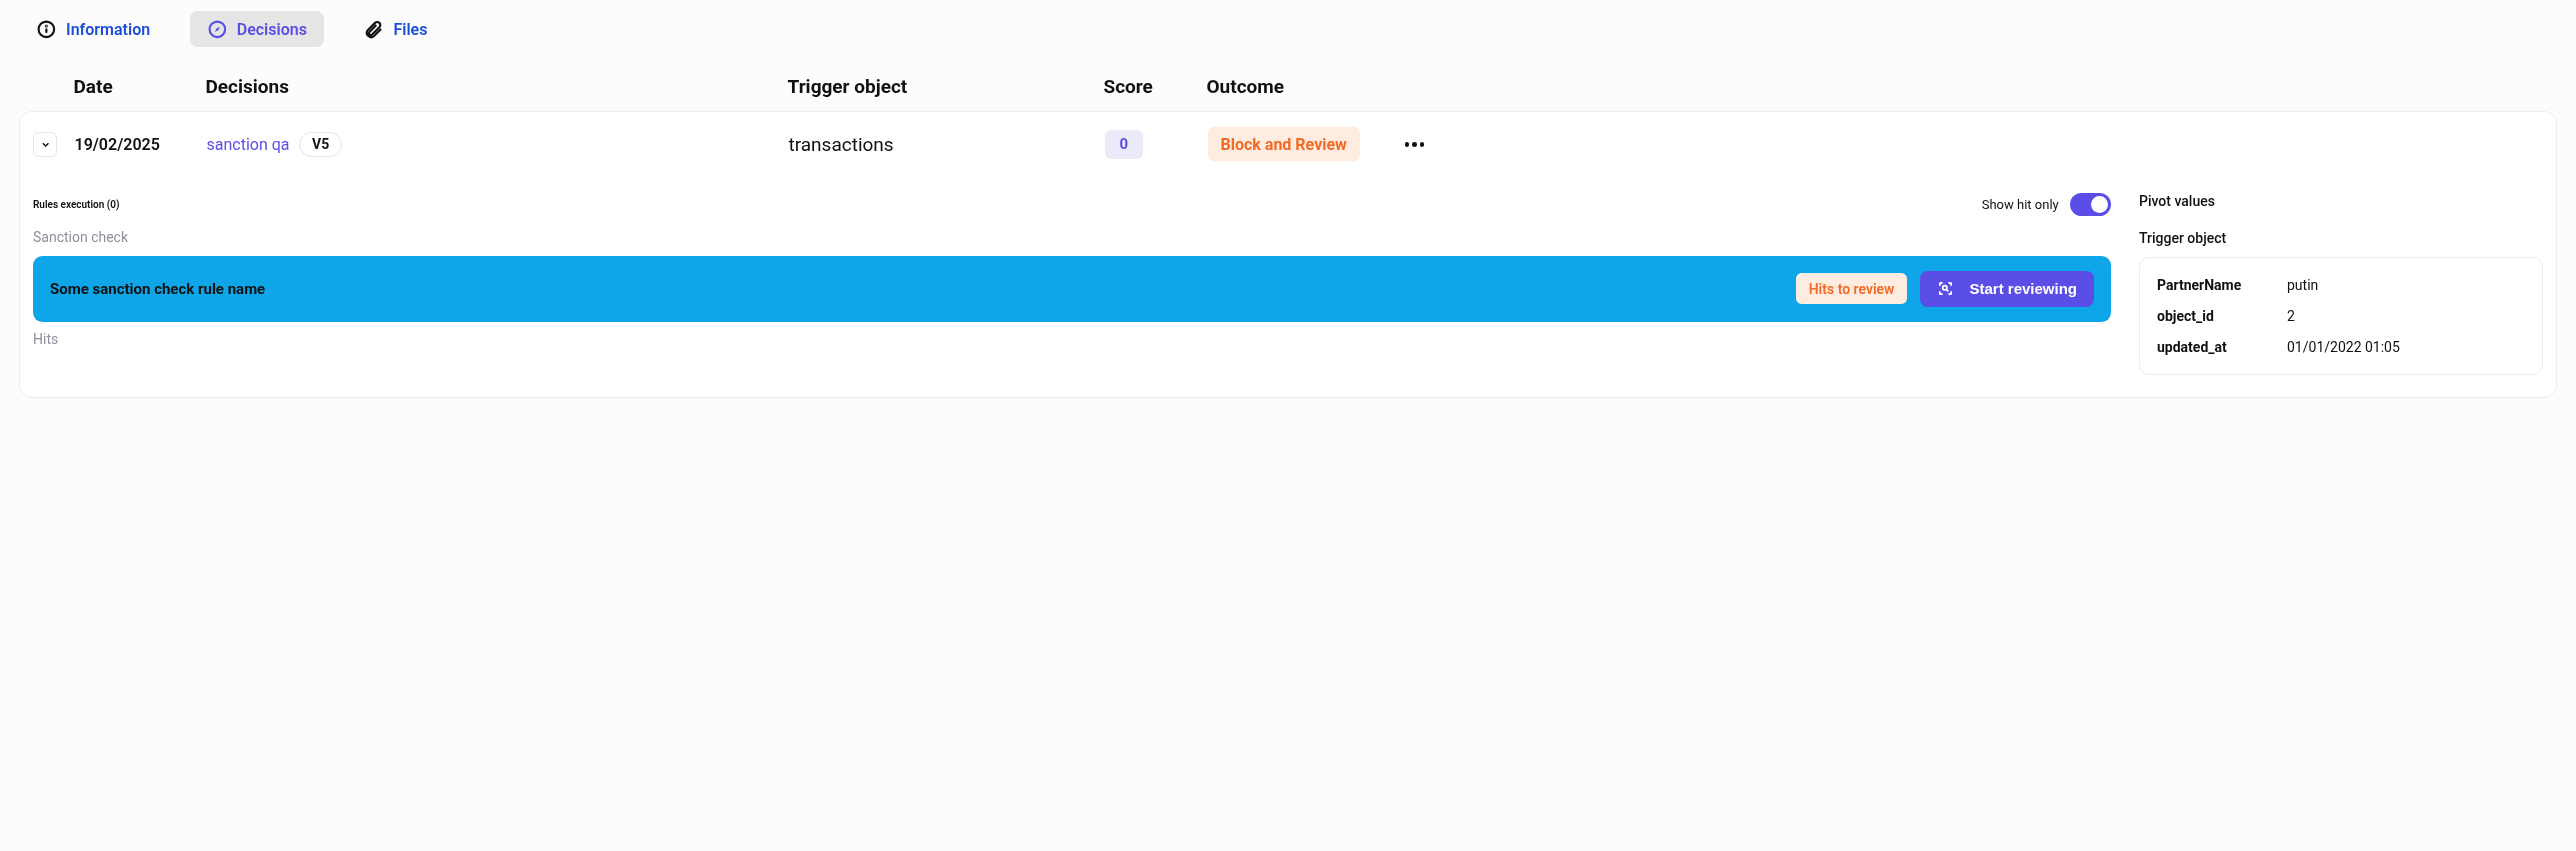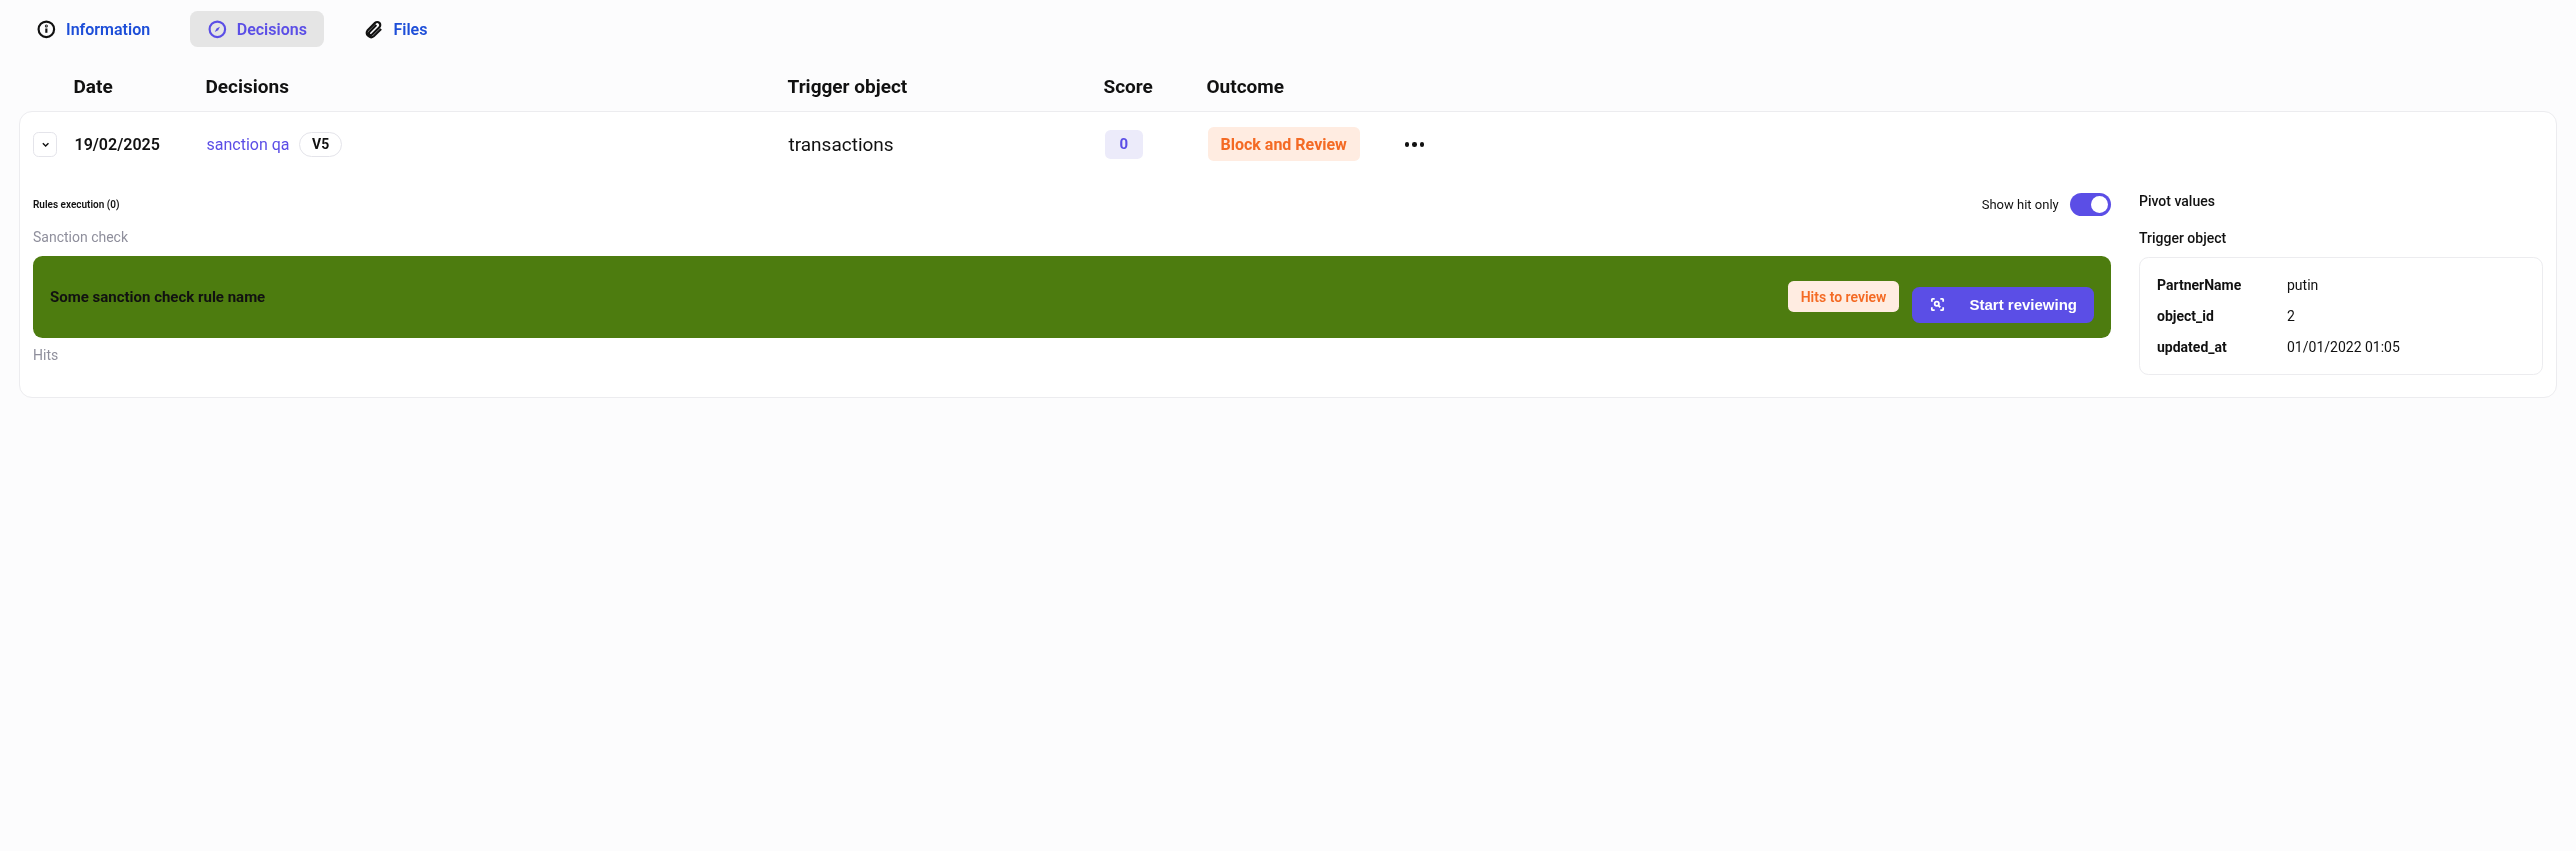--- a/index.html
+++ b/index.html
@@ -118,21 +118,21 @@
 .toggle {
   width: 41px; height: 22.5px; background: #5b4ee6; border-radius: 939px;
   position: relative; cursor: pointer;
 }
 .toggle-knob {
   position: absolute; right: 2.8px; top: 2.8px;
   width: 17px; height: 17px; background: #fff; border-radius: 50%;
 }
 .subhead { color: #8f8f9c; font-size: 14px; margin: 9.4px 0 11.3px; }
 .rule-row {
-  background: #4d7c0f;
+  background: #0ea5e9;
   border-radius: 9.4px;
   padding: 15px 17px;
   display: flex;
   align-items: center;
   gap: 13px;
 }
 .rule-name { font-weight: 700; font-size: 15px; flex: 1; color: #111; }
 .hits-badge {
   background: #ffece1;
   color: #f46a24;
@@ -142,23 +142,22 @@
   font-size: 14px;
 }
 .start-btn {
   background: #5b4ee6;
   color: #fff;
   border: none;
   border-radius: 7.5px;
   padding: 9.4px 17px;
   font-weight: 700;
   font-size: 15px;
-  display: flex; align-items: center; gap: 23px;
+  display: flex; align-items: center; gap: 15px;
   cursor: pointer;
-  margin-top: 16px;
 }
 
 .pivot-head { font-size: 14px; color: #111; font-weight: 500; margin: 9.4px 0 20.7px; }
 .trigger-head { font-size: 14px; color: #111; font-weight: 500; margin: 0 0 11.3px; }
 .trigger-box {
   border: 0.9px solid #ececef;
   border-radius: 9.4px;
   padding: 11.3px 17px;
 }
 .kv-row { display: flex; align-items: center; padding: 7.5px 0; gap: 17px; }

